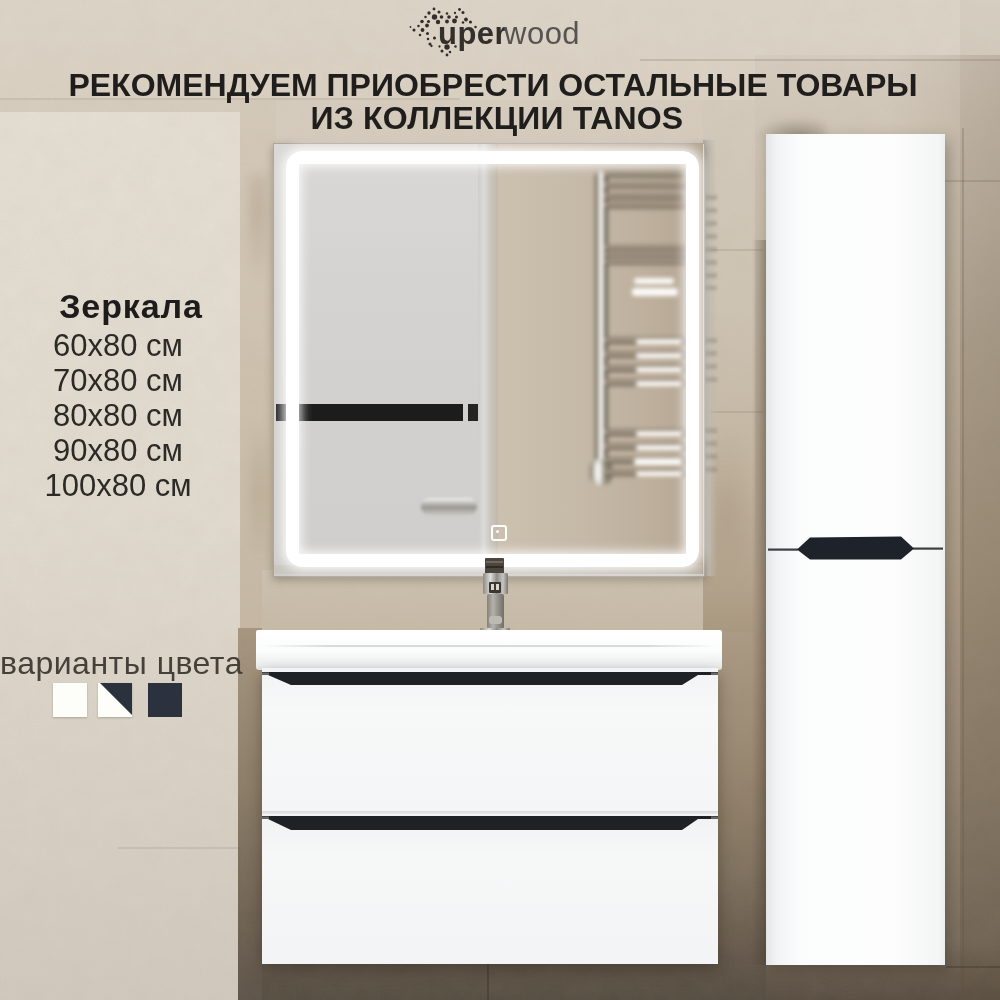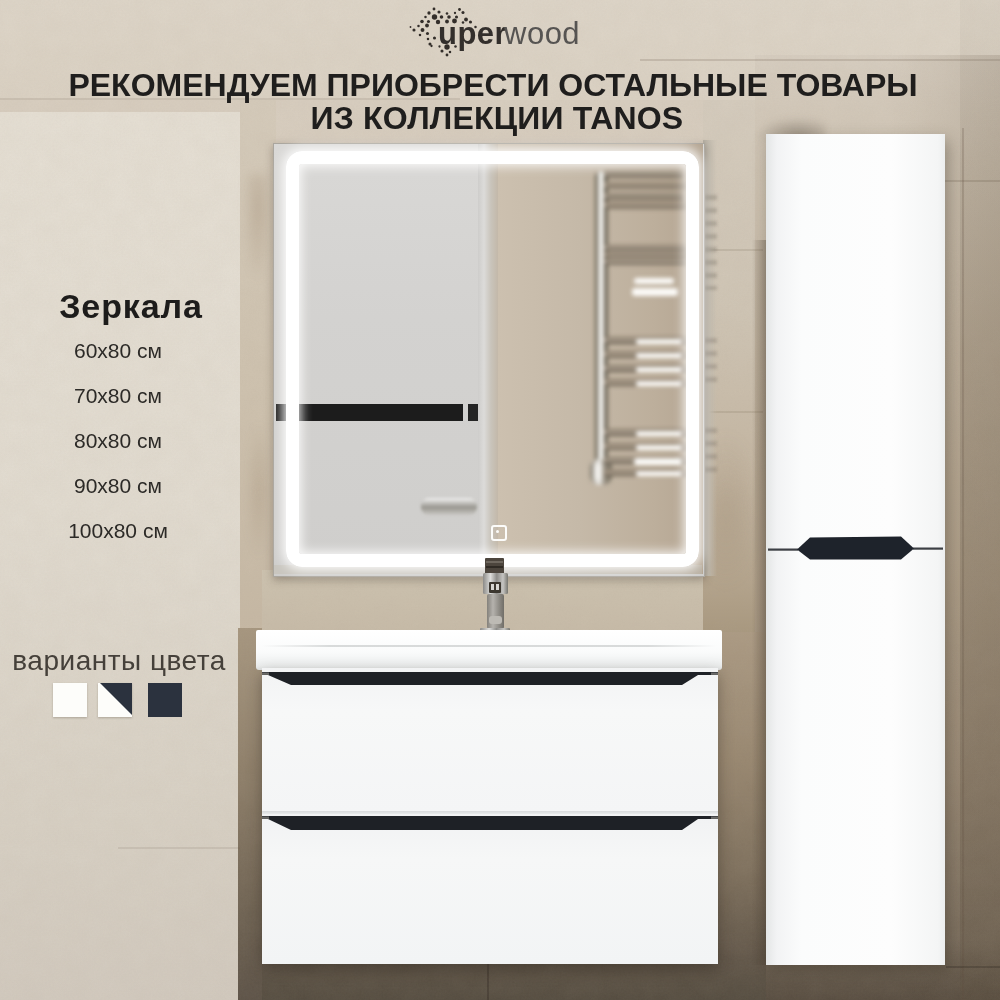--- a/index.html
+++ b/index.html
@@ -272,24 +272,24 @@
   <div class="abs" style="left:768px;top:534px;width:175px;height:28px;">
     <svg width="175" height="28" viewBox="0 0 175 28">
       <rect x="0" y="14.5" width="30" height="2.2" fill="#3c3f44"></rect>
       <rect x="145" y="13.5" width="30" height="2.2" fill="#3c3f44"></rect>
       <path d="M29 15.5 L42 3.5 L133 2.5 L146 14.5 L133 25.5 L42 25.5 Z" fill="#1e232b"></path>
     </svg>
   </div>
 
   <div class="abs" style="left:0;top:287px;width:238px;text-align:center;font-size:34px;font-weight:bold;color:#1d1c1b;letter-spacing:0.9px;margin-left:12px;">Зеркала</div>
 
-  <div class="abs" style="left:0;top:328px;width:236px;text-align:center;font-size:21px;color:#2c2a27;line-height:45px;">60х80 см<br>70х80 см<br>80х80 см<br>90х80 см<br>100х80 см</div>
-
-
-  <div class="abs" style="left:0;top:645px;width:238px;text-align:center;font-size:28px;color:#45403a;letter-spacing:0.5px;white-space:nowrap;">варианты цвета</div>
+  <div class="abs" style="left:0;top:328px;width:236px;text-align:center;font-size:31px;color:#2c2a27;line-height:35px;">60х80 см<br>70х80 см<br>80х80 см<br>90х80 см<br>100х80 см</div>
+
+
+  <div class="abs" style="left:0;top:645px;width:238px;text-align:center;font-size:32px;color:#45403a;letter-spacing:0.5px;white-space:nowrap;">варианты цвета</div>
 
   <div class="abs" style="left:53px;top:683px;width:34px;height:34px;background:#fdfdfa;box-shadow:0 1px 2px rgba(90,80,65,.35);"></div>
 
   <div class="abs" style="left:98px;top:683px;width:34px;height:34px;background:#fdfdfa;box-shadow:0 1px 2px rgba(90,80,65,.35);">
     <svg width="34" height="34" viewBox="0 0 34 34">
         <polygon points="2,0 34,0 34,32" fill="#2b323e"></polygon>
       </svg>
   </div>
 
   <div class="abs" style="left:148px;top:683px;width:34px;height:34px;background:#2b323e;"></div>

